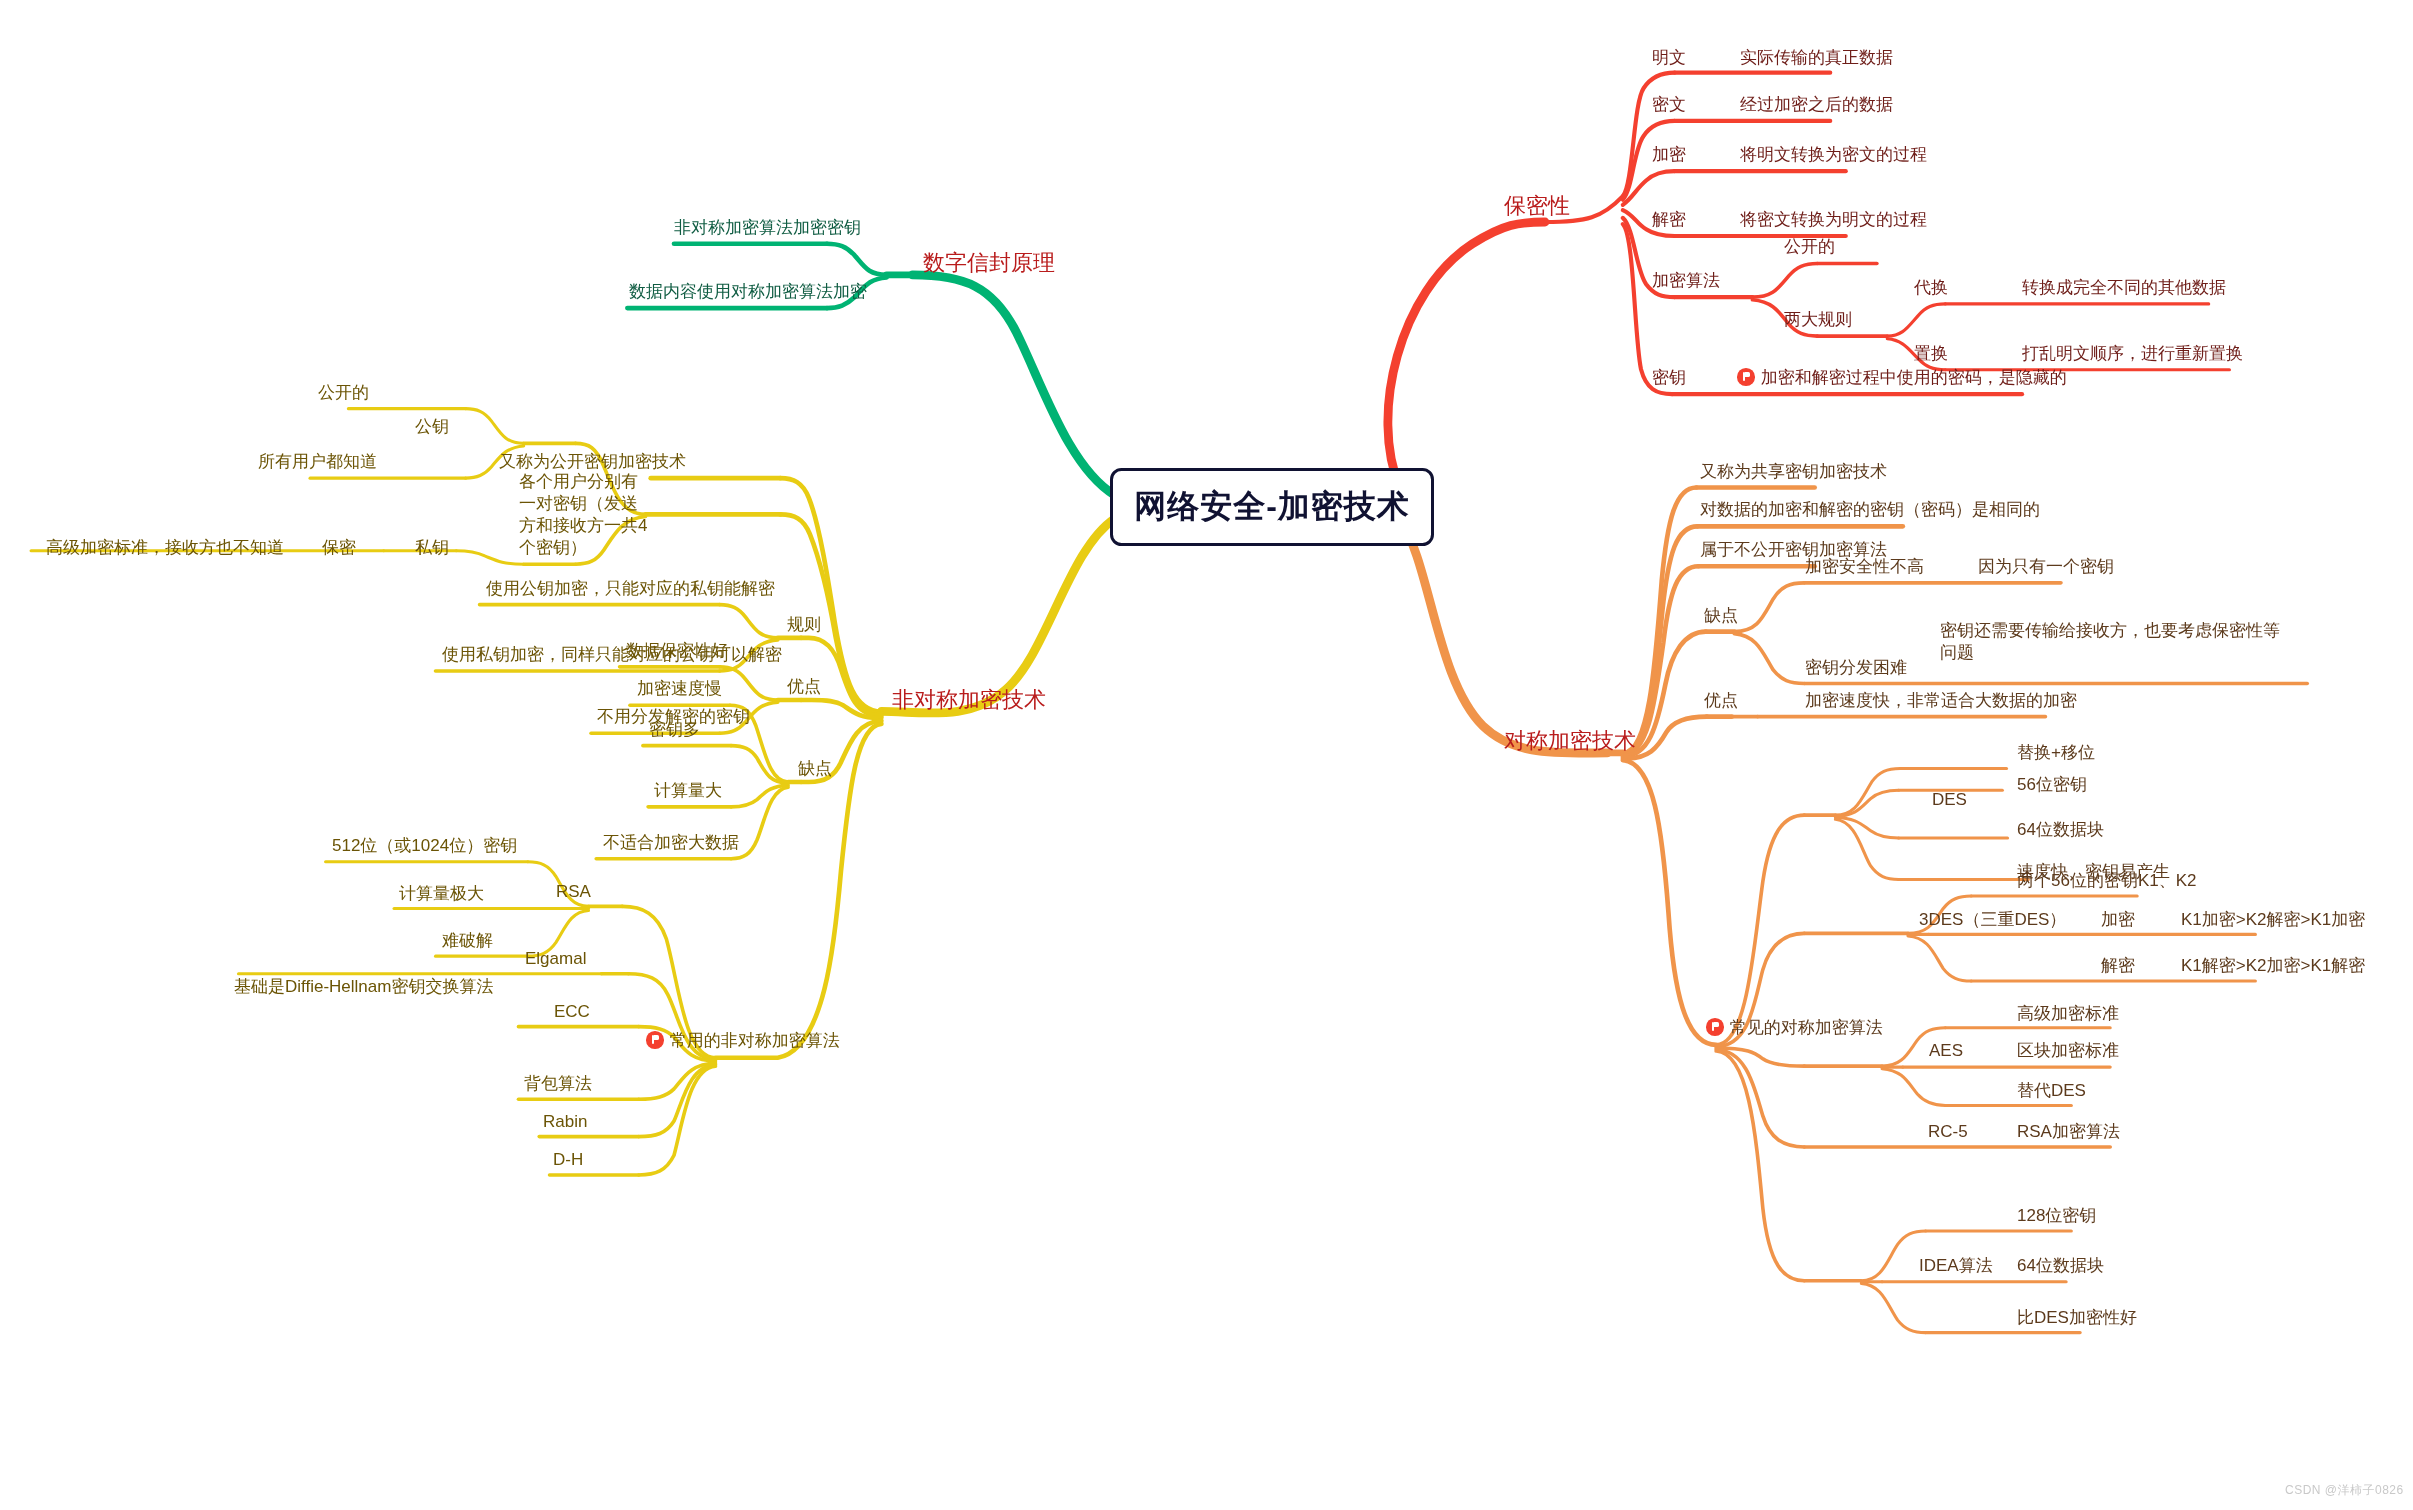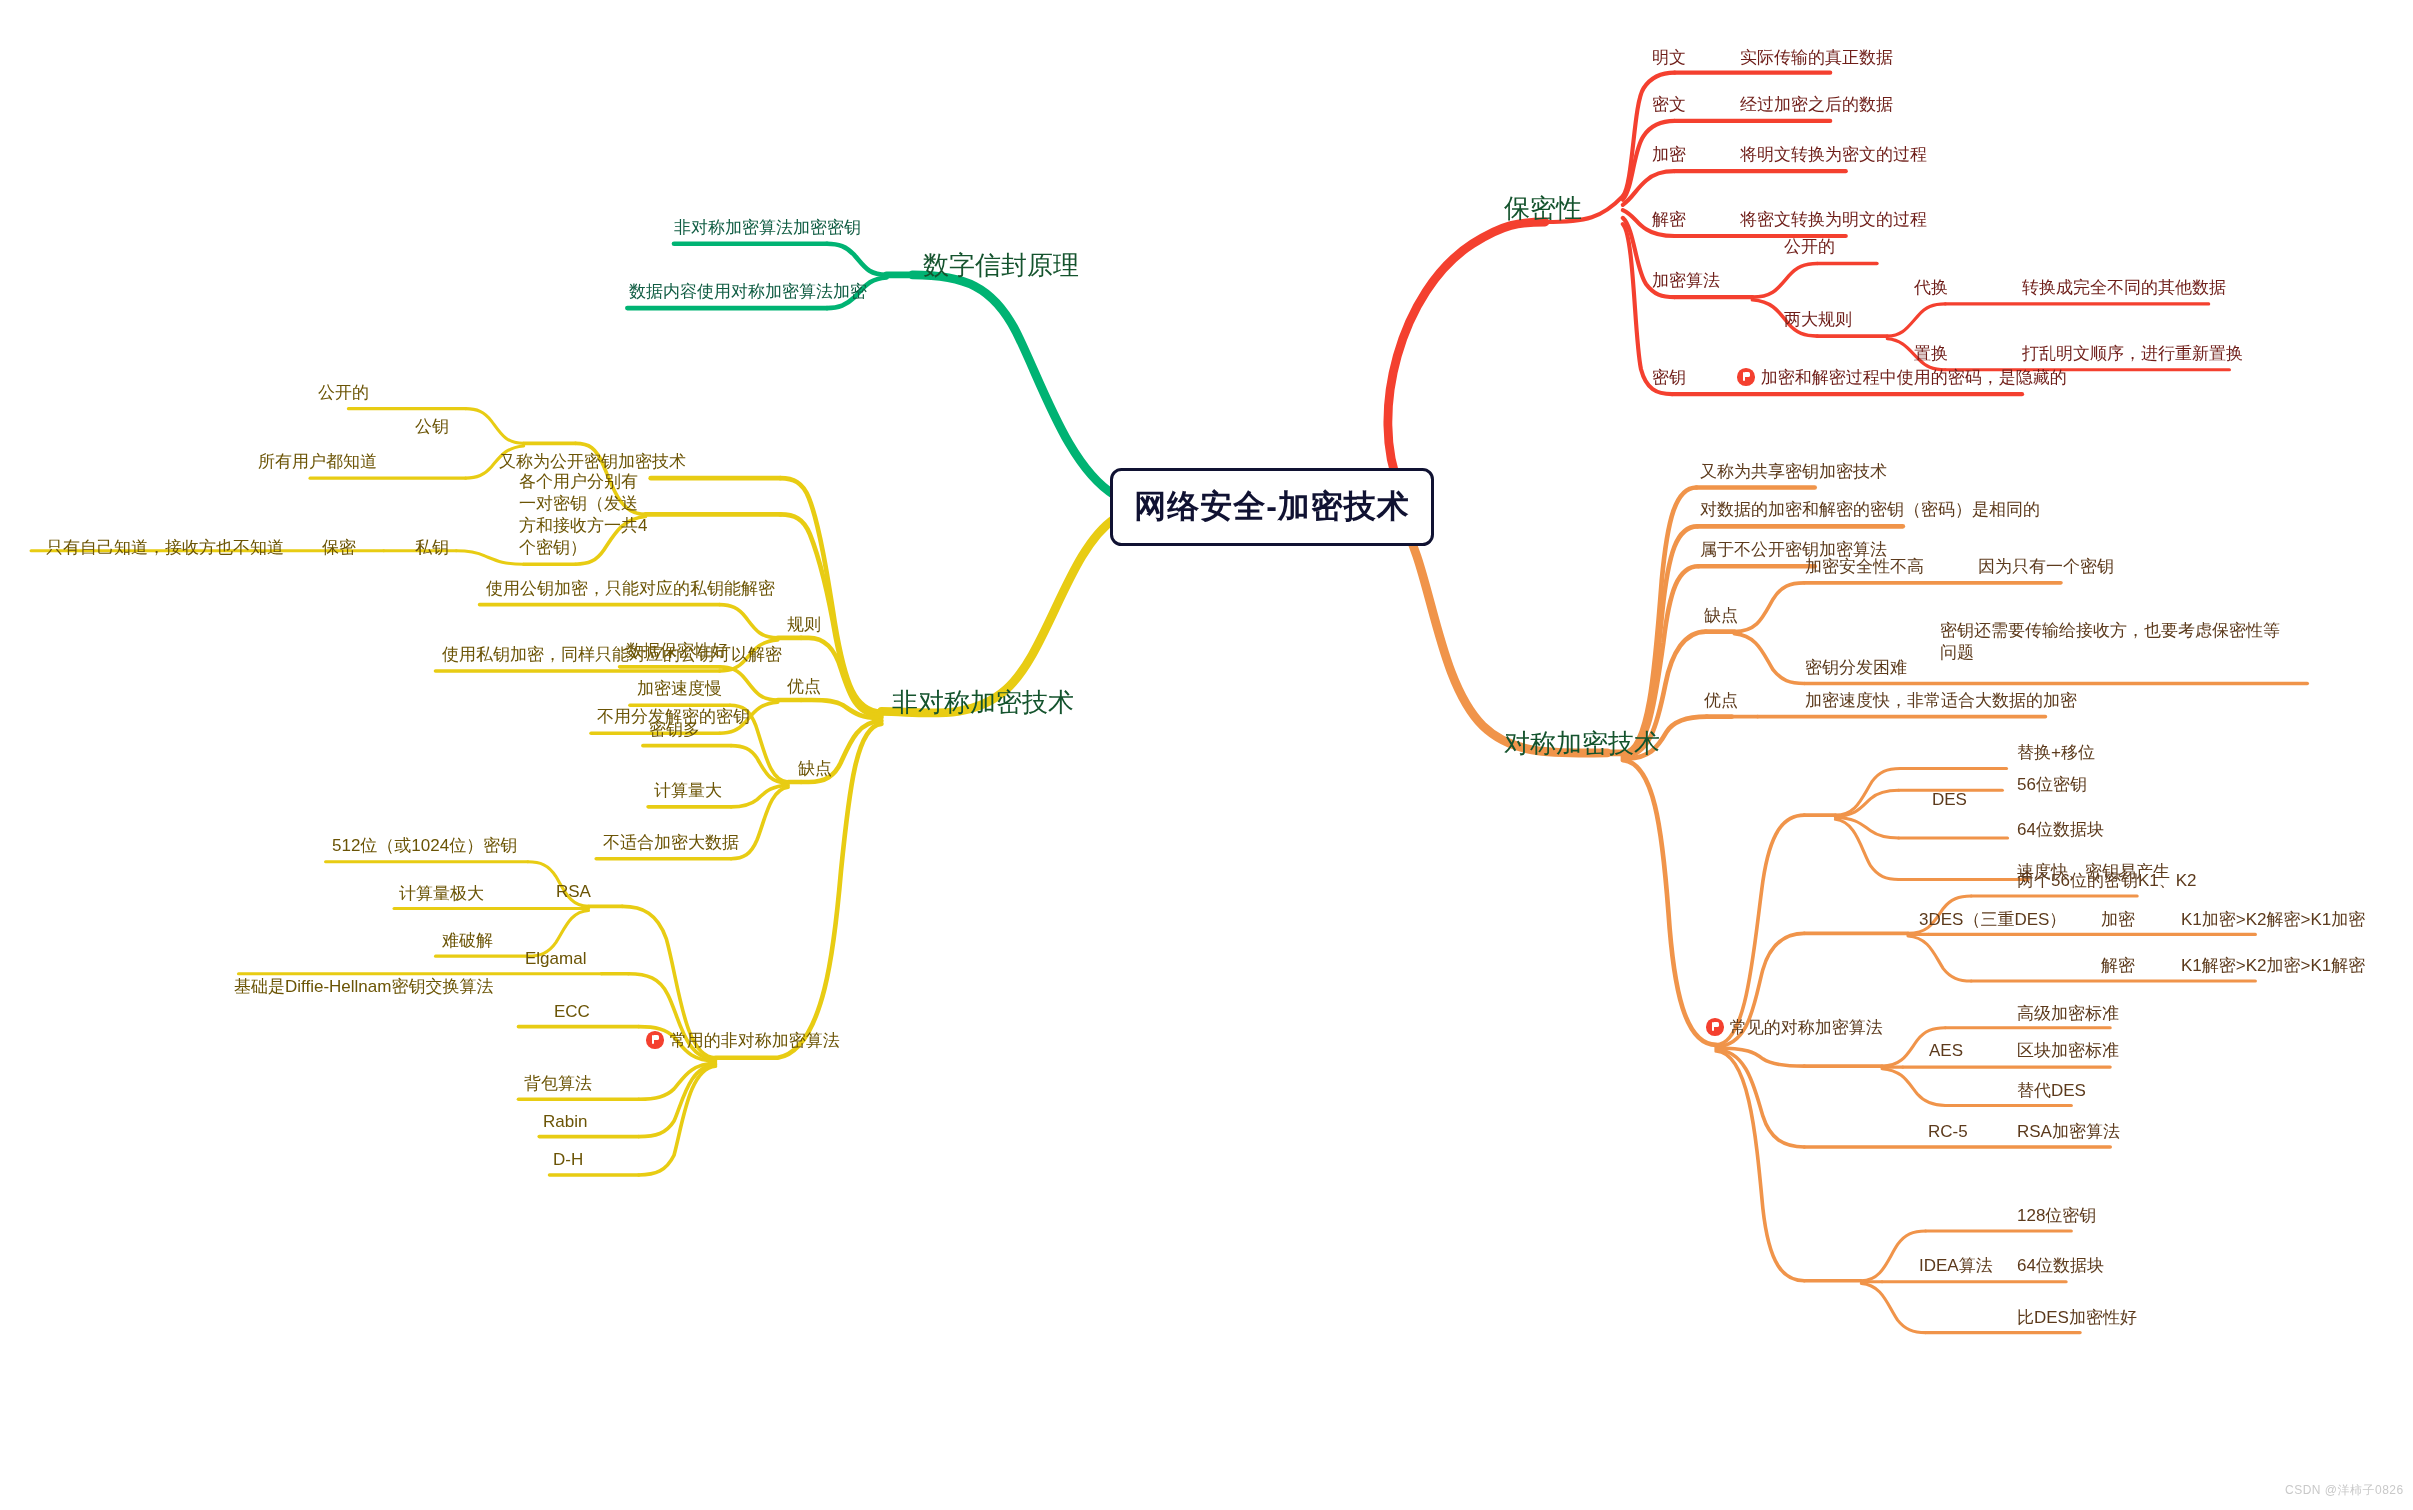--- a/index.html
+++ b/index.html
@@ -5,21 +5,21 @@
   html,body{margin:0;padding:0;background:#ffffff;}
   body{width:2413px;height:1510px;position:relative;overflow:hidden;
        font-family:"Liberation Sans","DejaVu Sans",sans-serif;}
   #stage{position:absolute;left:0;top:0;width:2413px;height:1510px;}
   svg#links{position:absolute;left:0;top:0;width:2413px;height:1510px;pointer-events:none;}
   .node{position:absolute;box-sizing:border-box;white-space:pre-wrap;line-height:1.30;}
   .root{left:1110px;top:468px;width:324px;height:78px;border:3.6px solid #101232;
         border-radius:11.4px;background:#ffffff;display:flex;align-items:center;
         justify-content:center;font-size:32px;font-weight:bold;color:#101232;
         letter-spacing:1px;}
-  .lvl1{font-size:26px;color:#14532d;}
+  .lvl1{font-size:22px;color:#b91c1c;}
   .t-red{color:#6e1d18;}
   .t-green{color:#0f5c42;}
   .t-yellow{color:#6b5405;}
   .t-orange{color:#5c3a1c;}
   .s{font-size:17px;}
   .flag{display:inline-block;width:17.6px;height:17.6px;border-radius:50%;
         background:#f4402f;position:relative;vertical-align:-2.6px;margin-right:6.2px;}
   .flag::before{content:"";position:absolute;left:5.7px;top:4.1px;width:2.1px;height:9.3px;
         background:#fff;border-radius:1px;}
   .flag::after{content:"";position:absolute;left:7.8px;top:4.1px;width:5.7px;height:4.7px;
@@ -259,21 +259,21 @@
 
 <div class="node s t-yellow" style="left:499px;top:451px;">又称为公开密钥加密技术</div>
 <div class="node s t-yellow" style="left:519px;top:471px;width:135px;">各个用户分别有一对密钥（发送方和接收方一共4个密钥）</div>
 
 <div class="node s t-yellow" style="left:415px;top:416px;">公钥</div>
 <div class="node s t-yellow" style="left:318px;top:382px;">公开的</div>
 <div class="node s t-yellow" style="left:258px;top:451px;">所有用户都知道</div>
 
 <div class="node s t-yellow" style="left:415px;top:537px;">私钥</div>
 <div class="node s t-yellow" style="left:322px;top:537px;">保密</div>
-<div class="node s t-yellow" style="left:46px;top:537px;">只有自己知道，接收方也不知道</div>
+<div class="node s t-yellow" style="left:46px;top:537px;">高级加密标准，接收方也不知道</div>
 
 <div class="node s t-yellow" style="left:787px;top:614px;">规则</div>
 <div class="node s t-yellow" style="left:486px;top:578px;">使用公钥加密，只能对应的私钥能解密</div>
 <div class="node s t-yellow" style="left:442px;top:644px;">使用私钥加密，同样只能对应的公钥可以解密</div>
 
 <div class="node s t-yellow" style="left:787px;top:676px;">优点</div>
 <div class="node s t-yellow" style="left:626px;top:640px;">数据保密性好</div>
 <div class="node s t-yellow" style="left:597px;top:706px;">不用分发解密的密钥</div>
 
 <div class="node s t-yellow" style="left:798px;top:758px;">缺点</div>

